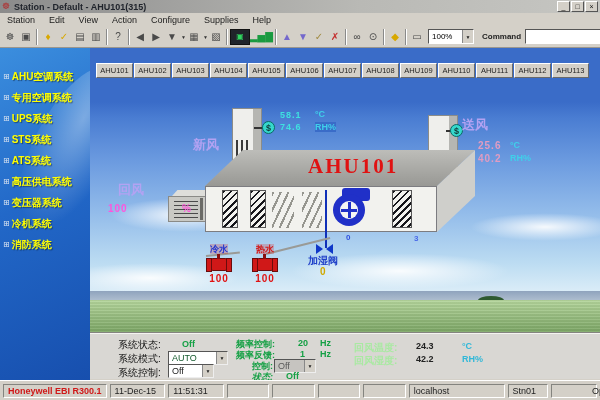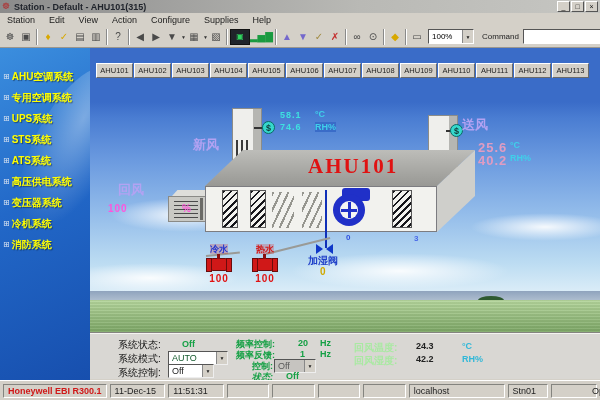--- a/index.html
+++ b/index.html
@@ -28,21 +28,21 @@
   .tb-btn{min-width:16px;height:17px;display:flex;align-items:center;justify-content:center;
     font-size:10px;color:#4a4a4a;flex:0 0 auto;}
   .tb-btn.gold{color:#d8a800;} .tb-btn.purple{color:#7468cc;} .tb-btn.red{color:#c43030;}
   .tb-btn.olive{color:#a08a40;} .tb-btn.green{color:#1a9a40;}
   .tb-btn.dark{background:#20242a;color:#30d860;font-size:8px;width:18px;height:14px;border:1px solid #111;}
   .tb-caret{font-size:5px;color:#333;margin-left:1px;flex:0 0 auto;}
   .zoom-combo{width:46px;height:15px;background:#fff;border:1px solid;border-color:#555 #fff #fff #555;
     font-size:8px;display:flex;align-items:center;padding-left:3px;box-sizing:border-box;margin-left:3px;flex:0 0 auto;}
   .combo-arrow{margin-left:auto;width:10px;height:100%;background:#d4d0c8;border-left:1px solid #888;
     font-size:5px;display:flex;align-items:center;justify-content:center;color:#222;}
-  .cmd-label{font-size:8px;color:#222;margin:0 4px 0 8px;flex:0 0 auto;}
+  .cmd-label{font-size:8px;color:#222;margin:0 4px 0 8px;flex:0 0 auto;font-weight:bold;}
   .cmd-combo{flex:1 1 auto;height:15px;background:#fff;border:1px solid;border-color:#555 #fff #fff #555;
     display:flex;align-items:center;box-sizing:border-box;margin-right:2px;}
   .cmd-input{flex:1;border:none;outline:none;height:11px;font-size:9px;padding:0 2px;background:transparent;}
 
   
   .sidebar{position:absolute;left:0;top:48px;width:90px;height:332px;overflow:hidden;
     background:linear-gradient(155deg,#3b8ede 0%,#2268c8 45%,#174fae 100%);}
   .side-swirl{position:absolute;left:30px;top:10px;width:90px;height:200px;border-radius:50%;
     background:radial-gradient(ellipse at 40% 30%,rgba(255,255,255,.38),rgba(255,255,255,0) 60%);
     transform:rotate(25deg);}
@@ -66,21 +66,21 @@
 
   .tabrow{position:absolute;left:6px;top:15px;display:flex;gap:1px;}
   .tab{width:37px;height:15px;background:#d4d0c8;border:1px solid;border-color:#fff #6a6a6a #6a6a6a #fff;
     box-sizing:border-box;font-size:7.5px;color:#222;display:flex;align-items:center;justify-content:center;}
 
   
   .g{position:absolute;}
   .lbl-purple{color:#b3a2f2;font-weight:bold;font-size:13px;font-family:"DejaVu Sans",sans-serif;}
   .val-cyan{color:#3fe0e0;font-size:9px;font-weight:bold;letter-spacing:1px;}
   .unit-cyan{color:#3fd0ea;font-size:9px;font-weight:bold;}
-  .val-pink{color:#e09cc2;font-size:13px;font-weight:bold;letter-spacing:1px;}
+  .val-pink{color:#e09cc2;font-size:10px;font-weight:bold;letter-spacing:1px;}
   .val-mag{color:#ff55dd;font-size:10px;font-weight:bold;letter-spacing:1px;}
   .val-lav{color:#9a8cf0;font-size:9px;font-weight:bold;letter-spacing:1px;}
 
   .duct{background:linear-gradient(90deg,#efefec 0%,#efefec 72%,#b6b6b2 72%);border:1px solid #8c8c88;box-sizing:border-box;}
   .duct-fins{position:absolute;background:repeating-linear-gradient(90deg,#3a3a3a 0 2px,transparent 2px 5px);}
   .sensor{width:13px;height:13px;border-radius:50%;background:#35d8cc;border:1px solid #0a6a66;
     color:#123a3a;font-size:9px;line-height:12px;text-align:center;font-weight:bold;box-sizing:border-box;}
   .stub{background:#333;height:2px;}
 
   .unit-top{background:linear-gradient(180deg,#bdbdb9,#989894);

